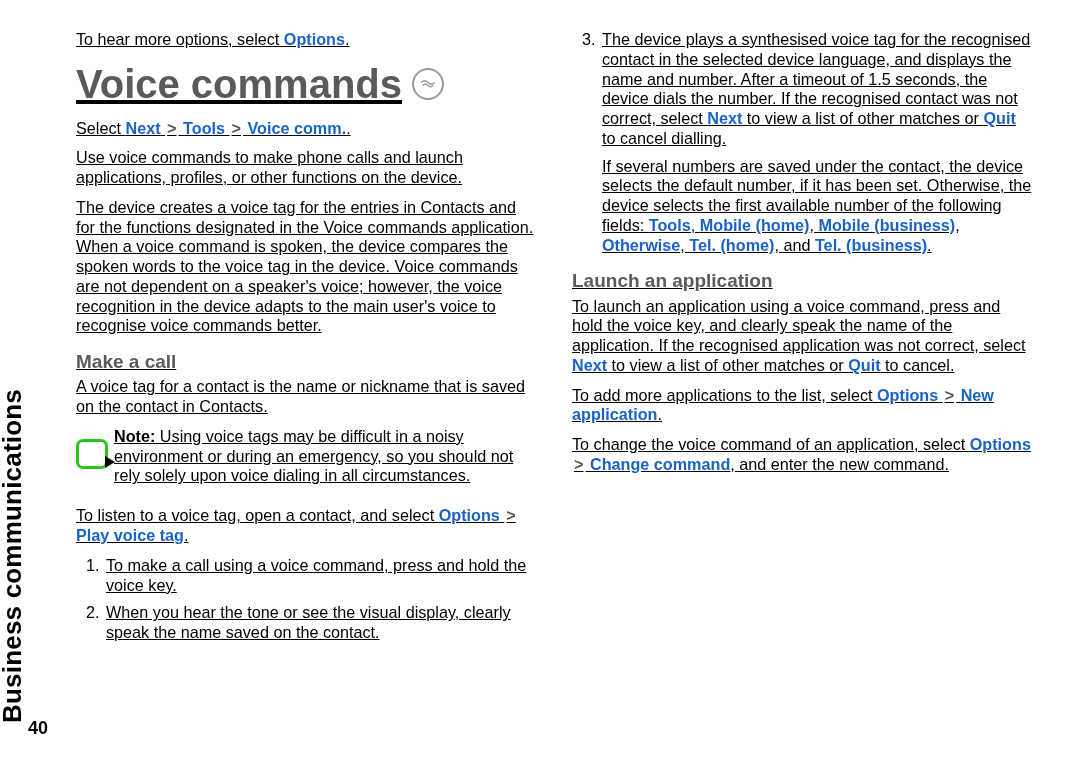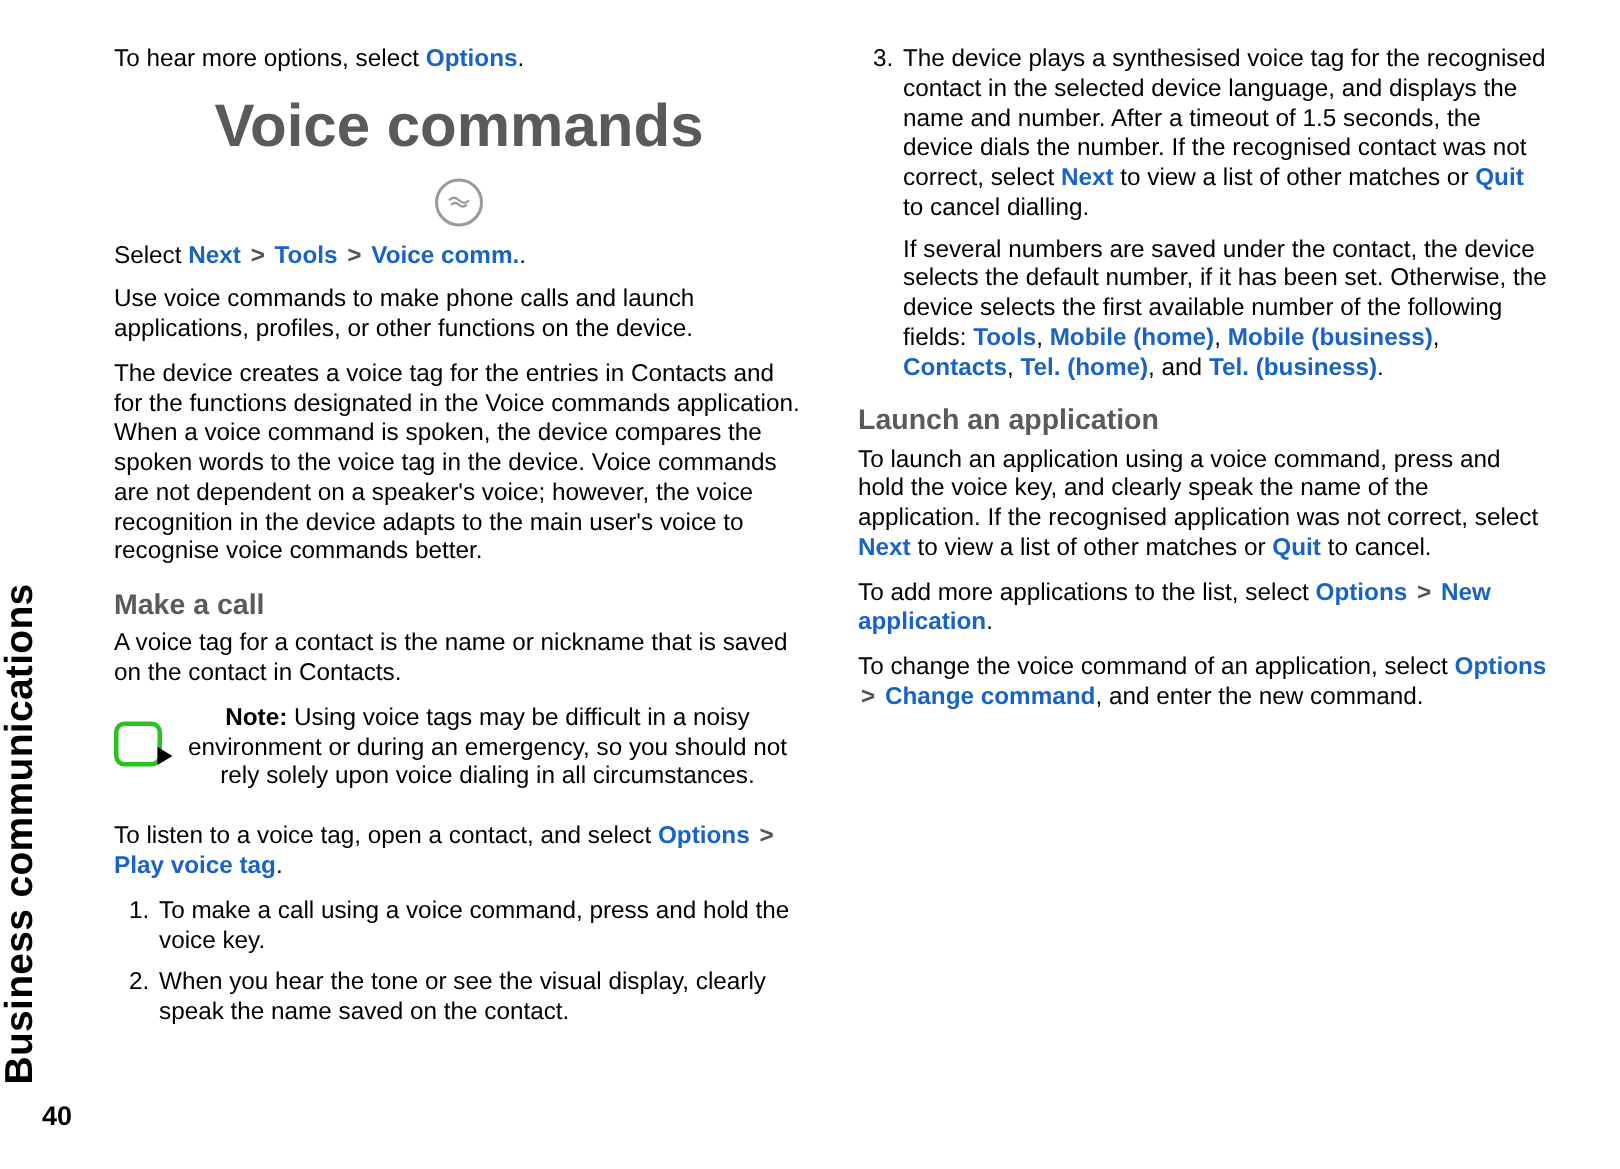--- a/index.html
+++ b/index.html
@@ -23,48 +23,48 @@
     transform: rotate(-90deg);
     transform-origin: left bottom;
     font-weight: 700;
     font-size: 26px;
     white-space: nowrap;
     letter-spacing: 0.2px;
   }
   .page-number {
     position: absolute;
     left: 28px;
-    bottom: 24px;
+    bottom: 40px;
     font-weight: 700;
     font-size: 18px;
   }
   .columns {
     display: flex;
     gap: 36px;
   }
   .col {
     width: 460px;
     font-size: 16.2px;
     line-height: 1.22;
+    text-decoration: underline;
   }
   .col p {
     margin: 0 0 10px 0;
   }
   .hl { color: #1963c7; font-weight: 700; }
   .gt { color: #555; font-weight: 700; padding: 0 2px; }
   h1.title {
     font-family: "Trebuchet MS", "Segoe UI", sans-serif;
     font-weight: 700;
     font-size: 40px;
     color: #5a5a5a;
     margin: 6px 0 10px 0;
     display: flex;
     align-items: center;
     gap: 10px;
-    flex-direction: column;
   }
   .title-icon {
     width: 28px; height: 28px;
     border: 2px solid #9a9a9a;
     border-radius: 50%;
     display: inline-flex;
     align-items: center;
     justify-content: center;
   }
   .title-icon svg { width: 18px; height: 18px; }
@@ -92,21 +92,21 @@
     background: #fff;
   }
   .note-icon::after {
     content: "";
     position: absolute;
     right: -10px; bottom: -2px;
     border-left: 10px solid #000;
     border-top: 6px solid transparent;
     border-bottom: 6px solid transparent;
   }
-  .note-text { flex: 1; text-align: center; }
+  .note-text { flex: 1; }
   ol.steps {
     margin: 0 0 8px 0;
     padding-left: 28px;
   }
   ol.steps li {
     margin-bottom: 8px;
     padding-left: 2px;
   }
   .note-label { font-weight: 700; }
 </style>
@@ -173,21 +173,21 @@
 
     <div class="col">
 
       <ol class="steps" start="3">
         <li>
           <span>The device plays a synthesised voice tag for the recognised contact in the selected device language, and displays the name and number. After a timeout of 1.5 seconds, the device dials the number. If the recognised contact was not correct, select </span><span class="hl">Next</span><span> to view a list of other matches or </span><span class="hl">Quit</span><span> to cancel dialling.</span>
           <p style="margin-top:8px">
             <span>If several numbers are saved under the contact, the device selects the default number, if it has been set. Otherwise, the device selects the first available number of the following fields: </span><span class="hl">Tools</span>,
             <span class="hl">Mobile (home)</span>,
             <span class="hl">Mobile (business)</span>,
-            <span class="hl">Contacts</span>,
+            <span class="hl">Otherwise</span>,
             <span class="hl">Tel. (home)</span><span>, and </span><span class="hl">Tel. (business)</span><span>.</span>
           </p>
         </li>
       </ol>
 
       <h2 class="subtitle">Launch an application</h2>
 
 
       <p>
         <span>To launch an application using a voice command, press and hold the voice key, and clearly speak the name of the application. If the recognised application was not correct, select </span><span class="hl">Next</span><span> to view a list of other matches or </span><span class="hl">Quit</span><span> to cancel.</span>

